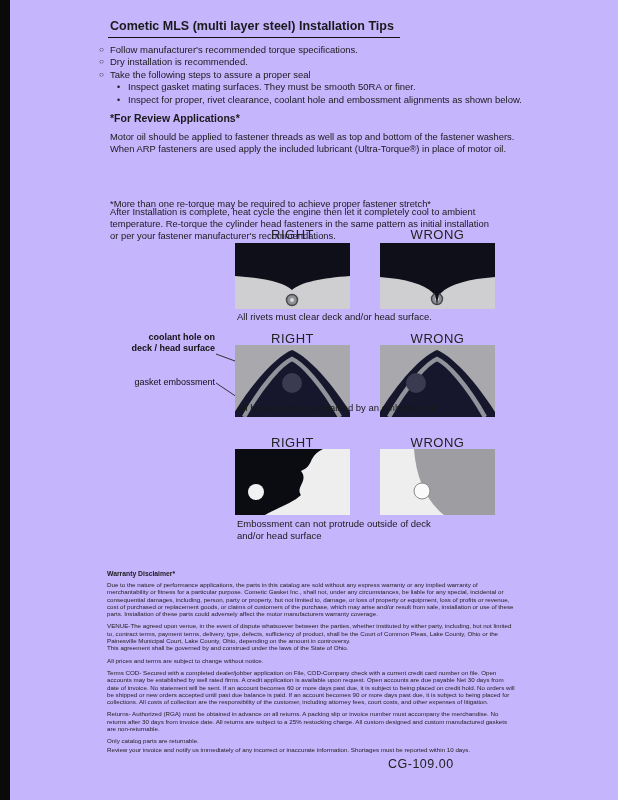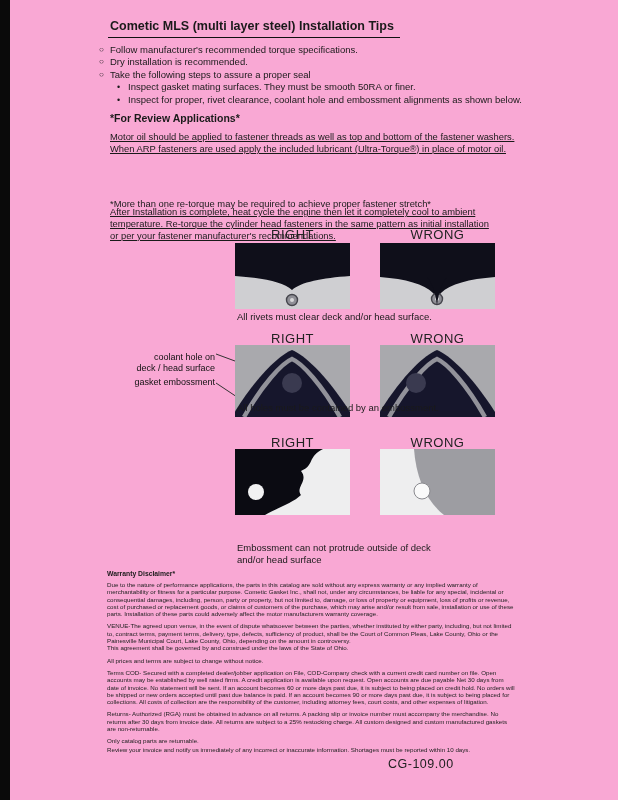--- a/index.html
+++ b/index.html
@@ -1,45 +1,45 @@
 <!DOCTYPE html>
 <html><head>
 <meta charset="utf-8">
 <style>
   html,body{margin:0;padding:0;background:#ffffff;}
   .page{
-    position:relative;width:618px;height:800px;background:#f9a8d4;overflow:hidden;
+    position:relative;width:618px;height:800px;background:#c4b5fd;overflow:hidden;
     font-family:"Liberation Sans",sans-serif;color:#1a1a1a;
   }
   .edge-bar{position:absolute;left:0;top:0;width:10px;height:800px;background:#0a0a0a;}
   .title{
     position:absolute;left:108px;top:19px;margin:0;
     font-size:12.5px;font-weight:bold;
     border-bottom:1.5px solid #111;padding:0 6px 4px 2px;
   }
   .tips{position:absolute;left:99px;top:44px;width:440px;font-size:9.5px;}
   .li{display:flex;line-height:12.4px;}
   .li .marker{width:11px;flex:0 0 11px;font-size:8px;line-height:12.4px;}
   .li.sub{margin-left:18px;}
   .li.sub .marker{font-size:9px;}
   .diesel-heading{position:absolute;left:110px;top:112px;margin:0;font-size:10.5px;font-weight:bold;}
-  .para{position:absolute;left:110px;margin:0;width:430px;font-size:9.4px;line-height:11.8px;white-space:pre-line;text-decoration:underline;}
+  .para{position:absolute;left:110px;margin:0;width:430px;font-size:9.4px;line-height:11.8px;white-space:pre-line;}
   .para1{top:131px;}
   .para2{top:165px;margin-top:41px;}
   .note{position:absolute;left:110px;top:198px;margin:0;font-size:9.4px;}
   .fig-headers{position:absolute;left:235px;width:260px;display:flex;justify-content:space-between;}
   .fig-headers span{display:inline-block;width:115px;text-align:center;font-size:13px;letter-spacing:0.5px;color:#222;}
   .fh1{top:227px;} .fh2{top:331px;} .fh3{top:435px;}
   .fig-row{position:absolute;left:235px;width:260px;display:flex;justify-content:space-between;}
   .fr1{top:243px;} .fr2{top:345px;} .fr3{top:449px;}
   .fig-img{width:115px;font-size:0;line-height:0;}
   .caption{position:absolute;left:237px;margin:0;font-size:9.5px;line-height:11.5px;width:280px;}
-  .cap1{top:311px;} .cap2{top:402px;} .cap3{top:518px;margin-top:24px;}
+  .cap1{top:311px;} .cap2{top:402px;} .cap3{top:518px;}
   .callout{position:absolute;width:97px;text-align:right;font-size:9px;line-height:10.5px;color:#111;}
-  .co1{left:118px;top:352px;}
+  .co1{left:118px;top:332px;font-weight:bold;}
   .co2{left:118px;top:377px;}
   .pointer-lines{position:absolute;left:215px;top:345px;}
   .warranty{position:absolute;left:107px;top:570px;width:410px;}
   .w-head{margin:0 0 4px 0;font-size:6.8px;font-weight:bold;}
   .w-p{margin:0 0 5px 0;font-size:6.2px;line-height:7.3px;color:#222;}
   .w-p.tight{margin-bottom:1px;}
   .footer{position:absolute;left:388px;top:757px;font-size:12.5px;letter-spacing:0.5px;color:#222;}
 </style>
 </head>
 <body>

